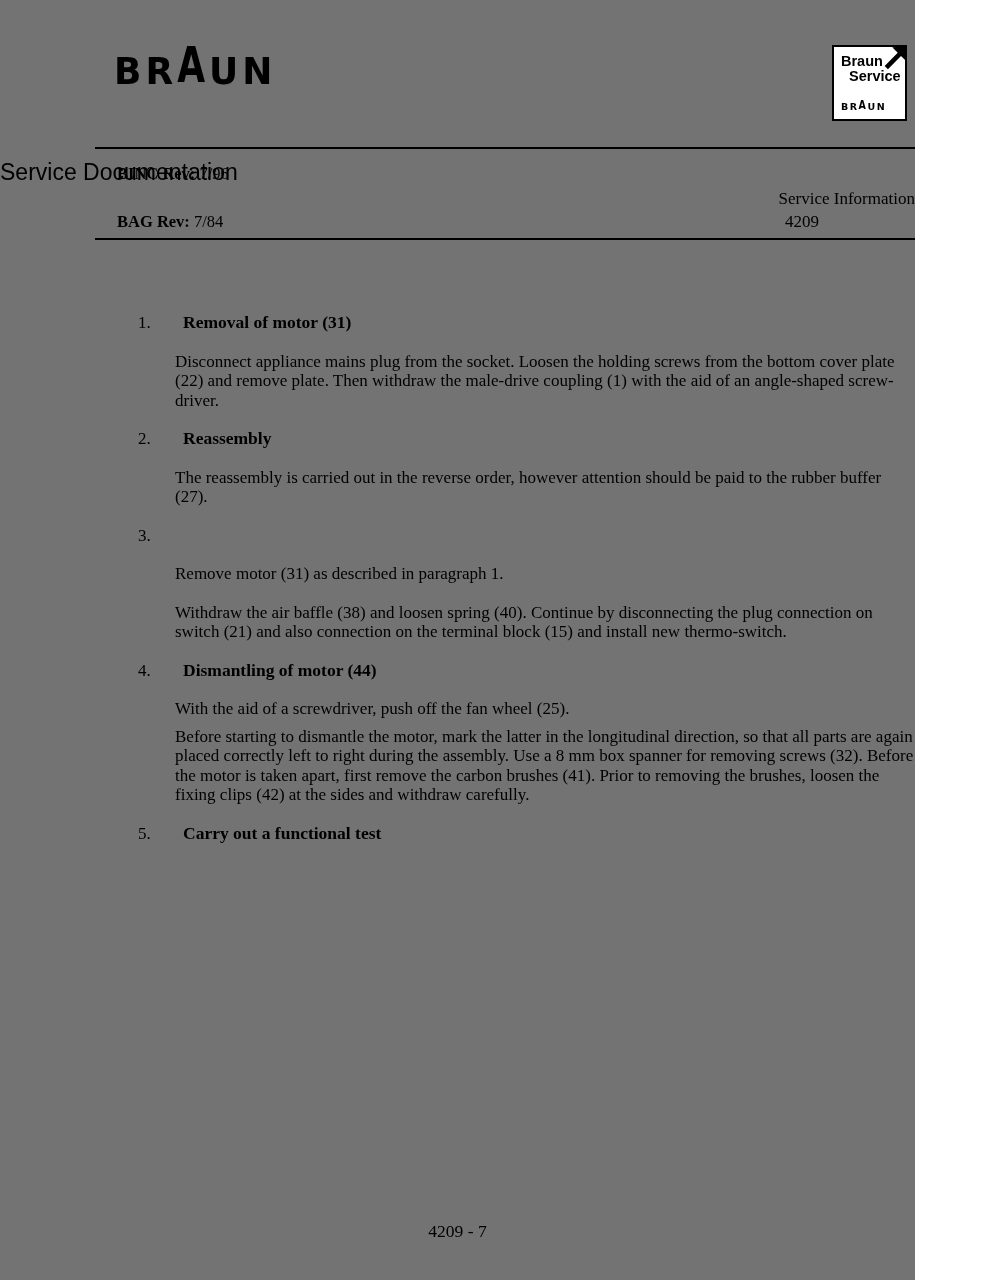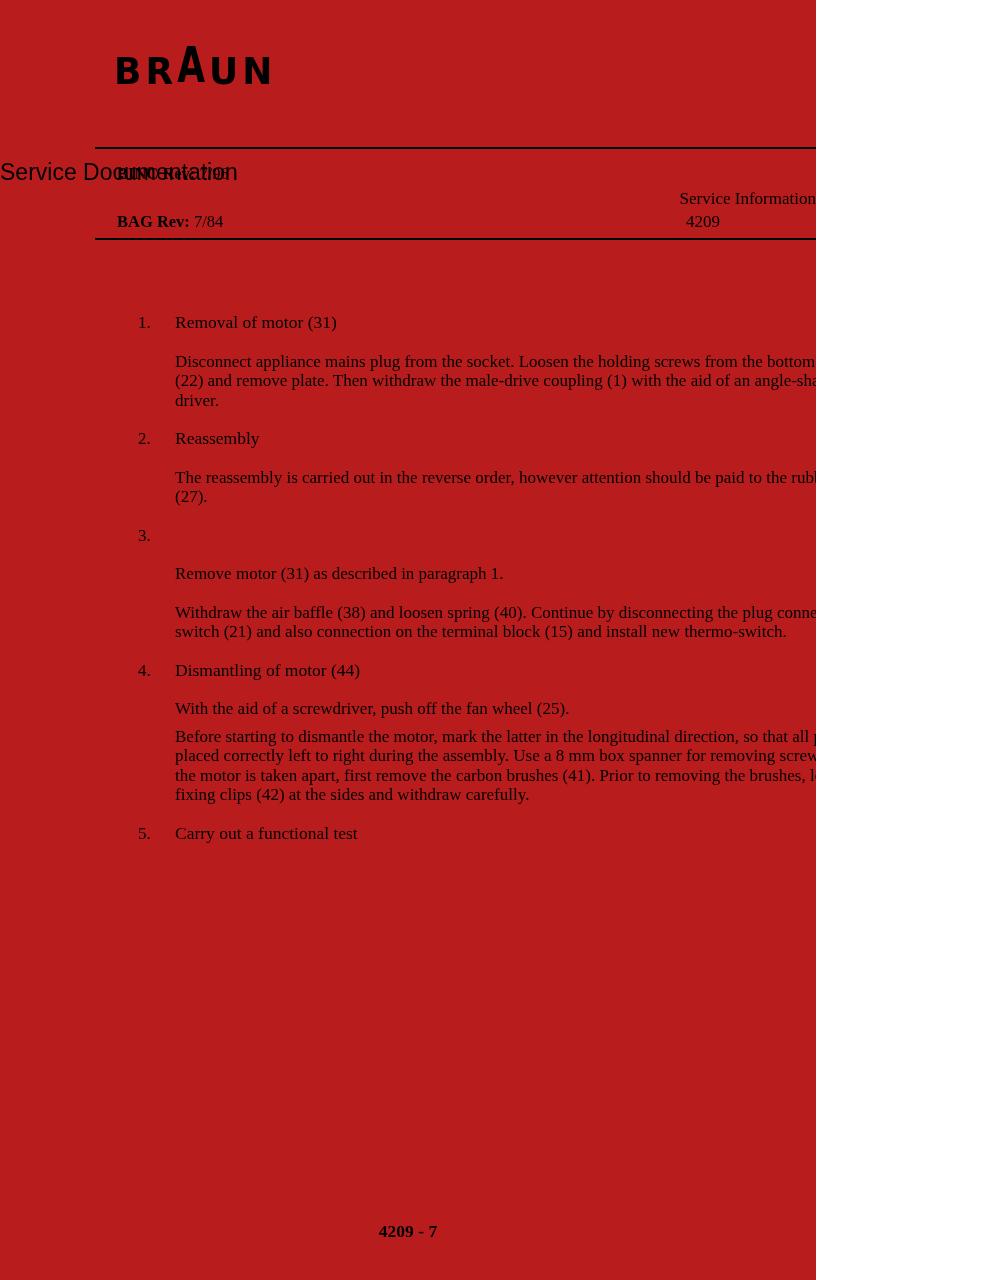--- a/index.html
+++ b/index.html
@@ -1,18 +1,18 @@
 <!DOCTYPE html>
 <html><head>
 <meta charset="utf-8">
 <style>
   html,body { margin:0; padding:0; background:#ffffff; }
   .page {
-    position:relative; width:816px; height:1280px;
-    background:#b91c1c; color:#000; overflow:hidden;
+    position:relative; width:915px; height:1280px;
+    background:#737373; color:#000; overflow:hidden;
     font-family:"Liberation Serif", serif;
   }
 
   
   .brand-logo {
     position:absolute; left:114px; top:48px;
     font-family:"DejaVu Sans", sans-serif; font-weight:bold;
     font-size:36px; letter-spacing:4px; line-height:50px;
     transform:scaleY(1.04); transform-origin:left bottom;
   }
@@ -60,29 +60,29 @@
   .doc-number { position:absolute; right:96px; top:212px; font-size:17px; line-height:20px; }
 
   
   .main {
     position:absolute; left:138px; top:313px; width:776px;
     font-size:17px; line-height:19.5px;
   }
   .section { margin:0 0 19px 0; }
   .sec-head { display:flex; margin:0 0 19px 0; }
   .sec-num { flex:none; width:37px; font-size:17px; }
-  .sec-title { font-weight:normal; font-size:17.5px; }
+  .sec-title { font-weight:bold; font-size:17.5px;margin-left:8px; }
   .sec-body { margin-left:37px; }
   .sec-body p { margin:0 0 19px 0; }
   .sec-body p.no-gap { margin-bottom:8px; }
 
   
   .footer {
     position:absolute; left:0; right:0; top:1220px; text-align:center;
-    font-weight:bold; font-size:17.5px; line-height:22px;
+    font-weight:normal; font-size:17.5px; line-height:22px;
   }
 </style>
 </head>
 <body>
 
 <div class="page">
 
   <div class="brand-logo wordmark"><span>B</span><span>R</span><span class="tall-a">A</span><span>U</span><span>N</span></div>
 
   <div class="service-badge">

